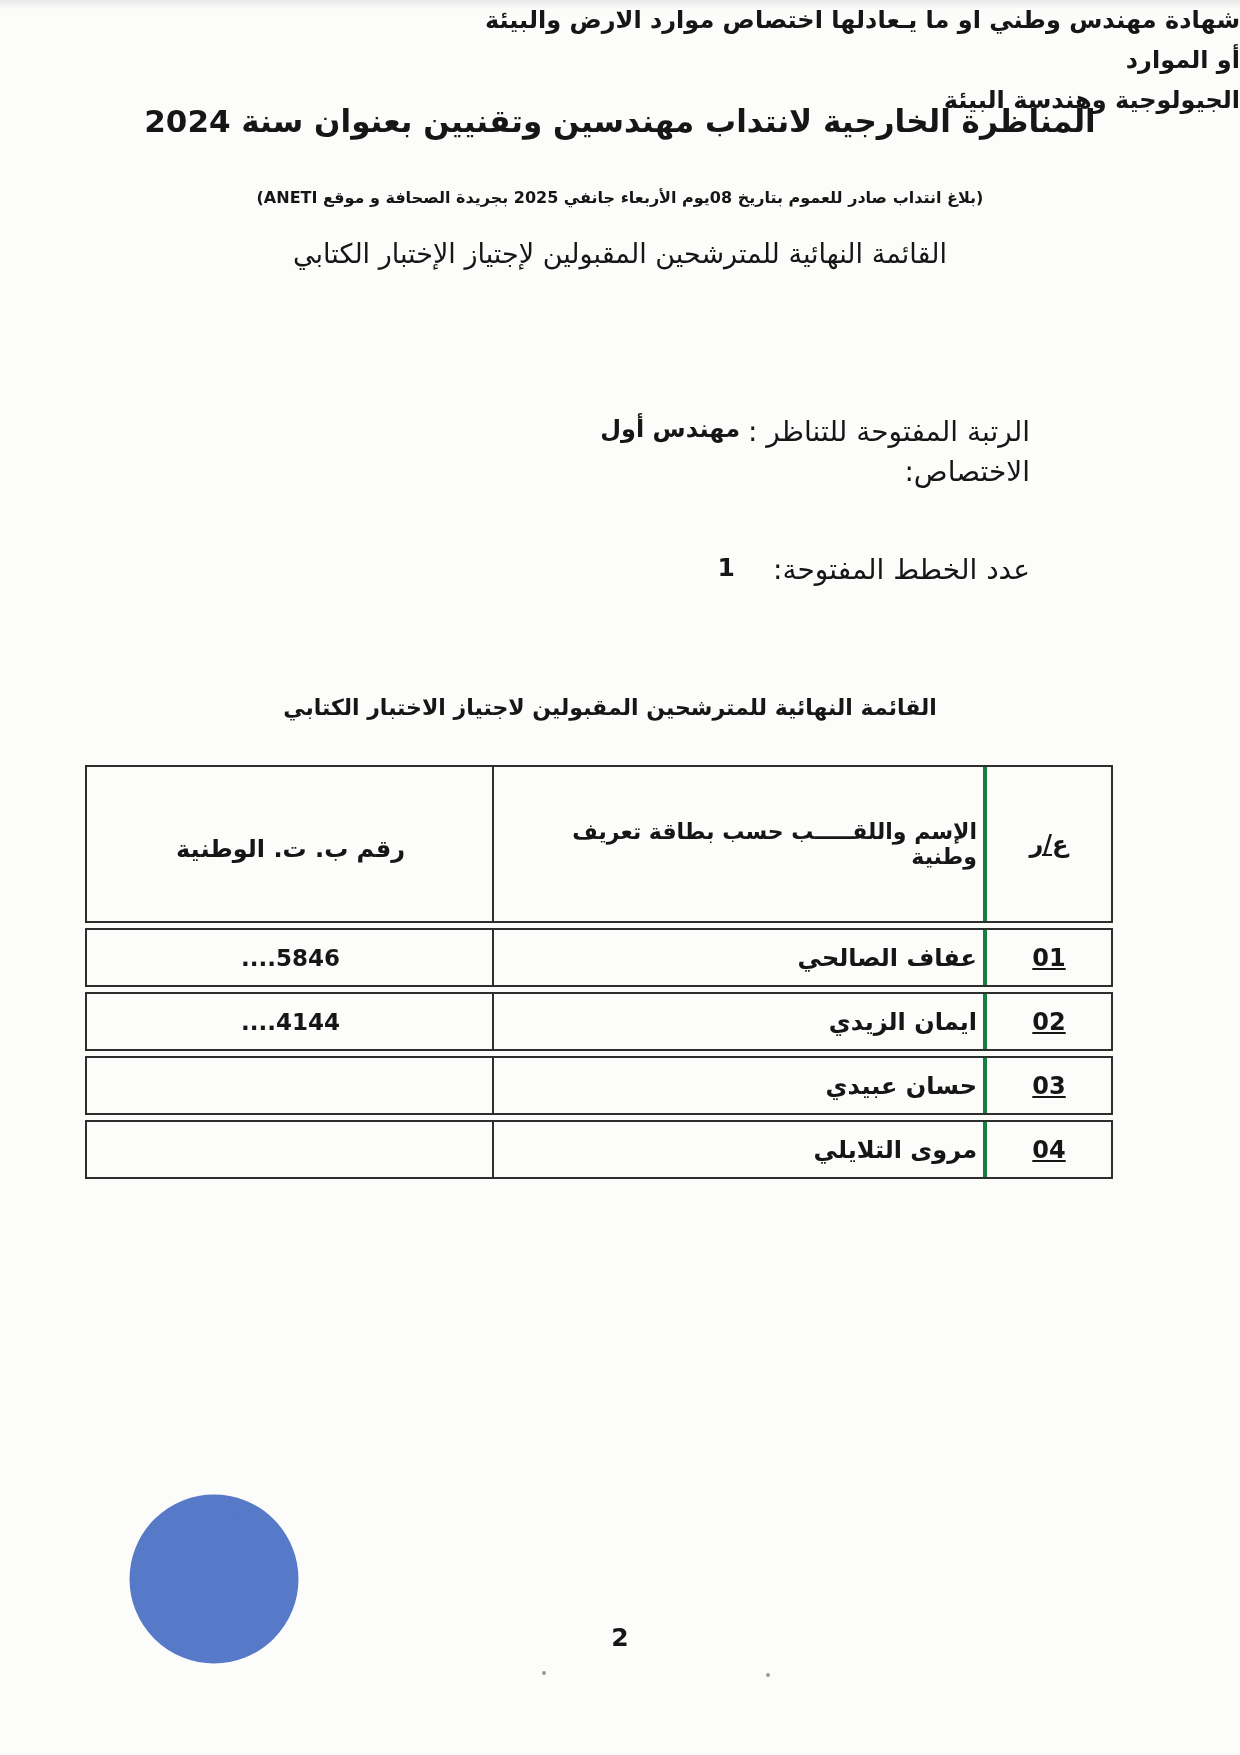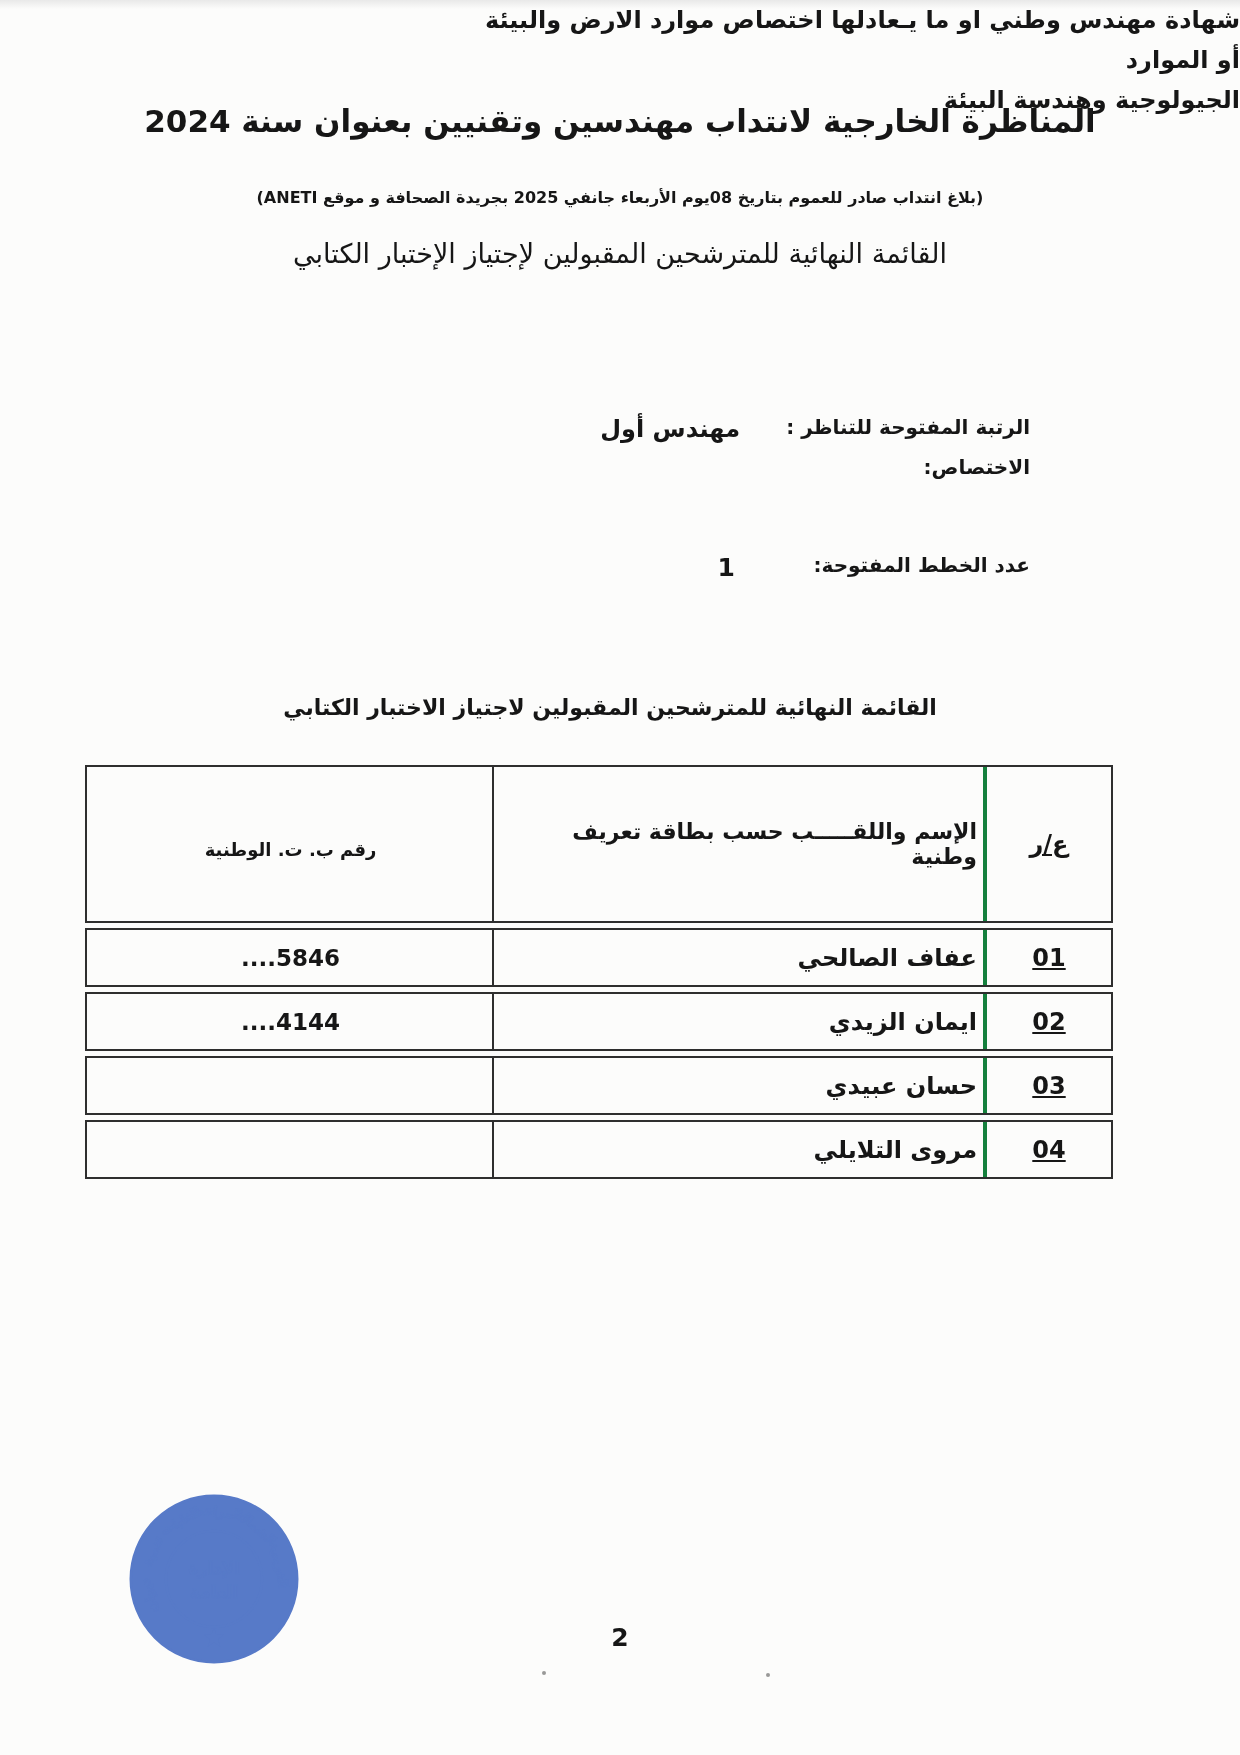--- a/index.html
+++ b/index.html
@@ -14,21 +14,21 @@
   }
   .scan-streak{
     position:absolute;top:0;left:0;width:100%;height:9px;
     background:linear-gradient(to bottom,#d9d9d9,rgba(255,255,255,0));
     opacity:.55;
   }
   .center-col{position:absolute;left:120px;width:1000px;text-align:center;}
   .t1{top:103px;font-size:31px;font-weight:bold;letter-spacing:0;}
   .t2{top:188px;font-size:16px;font-weight:bold;}
   .t3{top:238px;font-size:27px;font-weight:normal;}
-  .lbl{position:absolute;font-size:20px;font-weight:bold;white-space:nowrap;}
+  .lbl{position:absolute;font-size:28px;font-weight:normal;white-space:nowrap;}
   .val{position:absolute;font-size:24px;font-weight:bold;white-space:nowrap;}
   .lbl-rank{top:415px;right:210px;}
   .val-rank{top:415px;right:500px;}
   .lbl-spec{top:455px;right:210px;}
   .val-spec{
     top:455px;right:412px;width:780px;
     font-size:24px;font-weight:bold;
     text-align:right;white-space:pre-line;line-height:40px;
   }
   .lbl-count{top:553px;right:210px;}
@@ -54,21 +54,21 @@
   }
   .c-no{width:124px;justify-content:center;font-size:24px;text-decoration:underline;}
   .c-name{
     width:495px;justify-content:flex-start;
     border-left:2px solid #2e2e2e;border-right:4px solid #15803d;
     padding:0 6px;font-size:24px;
   }
   .c-id{width:403px;justify-content:center;font-size:23px;direction:ltr;}
   .thead .c-no{font-size:24px;}
   .thead .c-name{justify-content:center;font-size:22px;}
-  .thead .c-id{font-size:18px;direction:rtl;margin-top:10px;}
+  .thead .c-id{font-size:24px;direction:rtl;margin-top:10px;}
   
   .stamp{position:absolute;left:121px;top:1486px;width:186px;height:186px;opacity:.92;}
   .stamp text{font-family:"DejaVu Sans", sans-serif;font-weight:bold;}
   
   .page-num{position:absolute;top:1623px;left:590px;width:60px;text-align:center;
     font-size:25px;font-weight:bold;}
   .speck{position:absolute;width:4px;height:4px;border-radius:50%;background:#555;opacity:.6;}
 </style>
 </head>
 <body>

